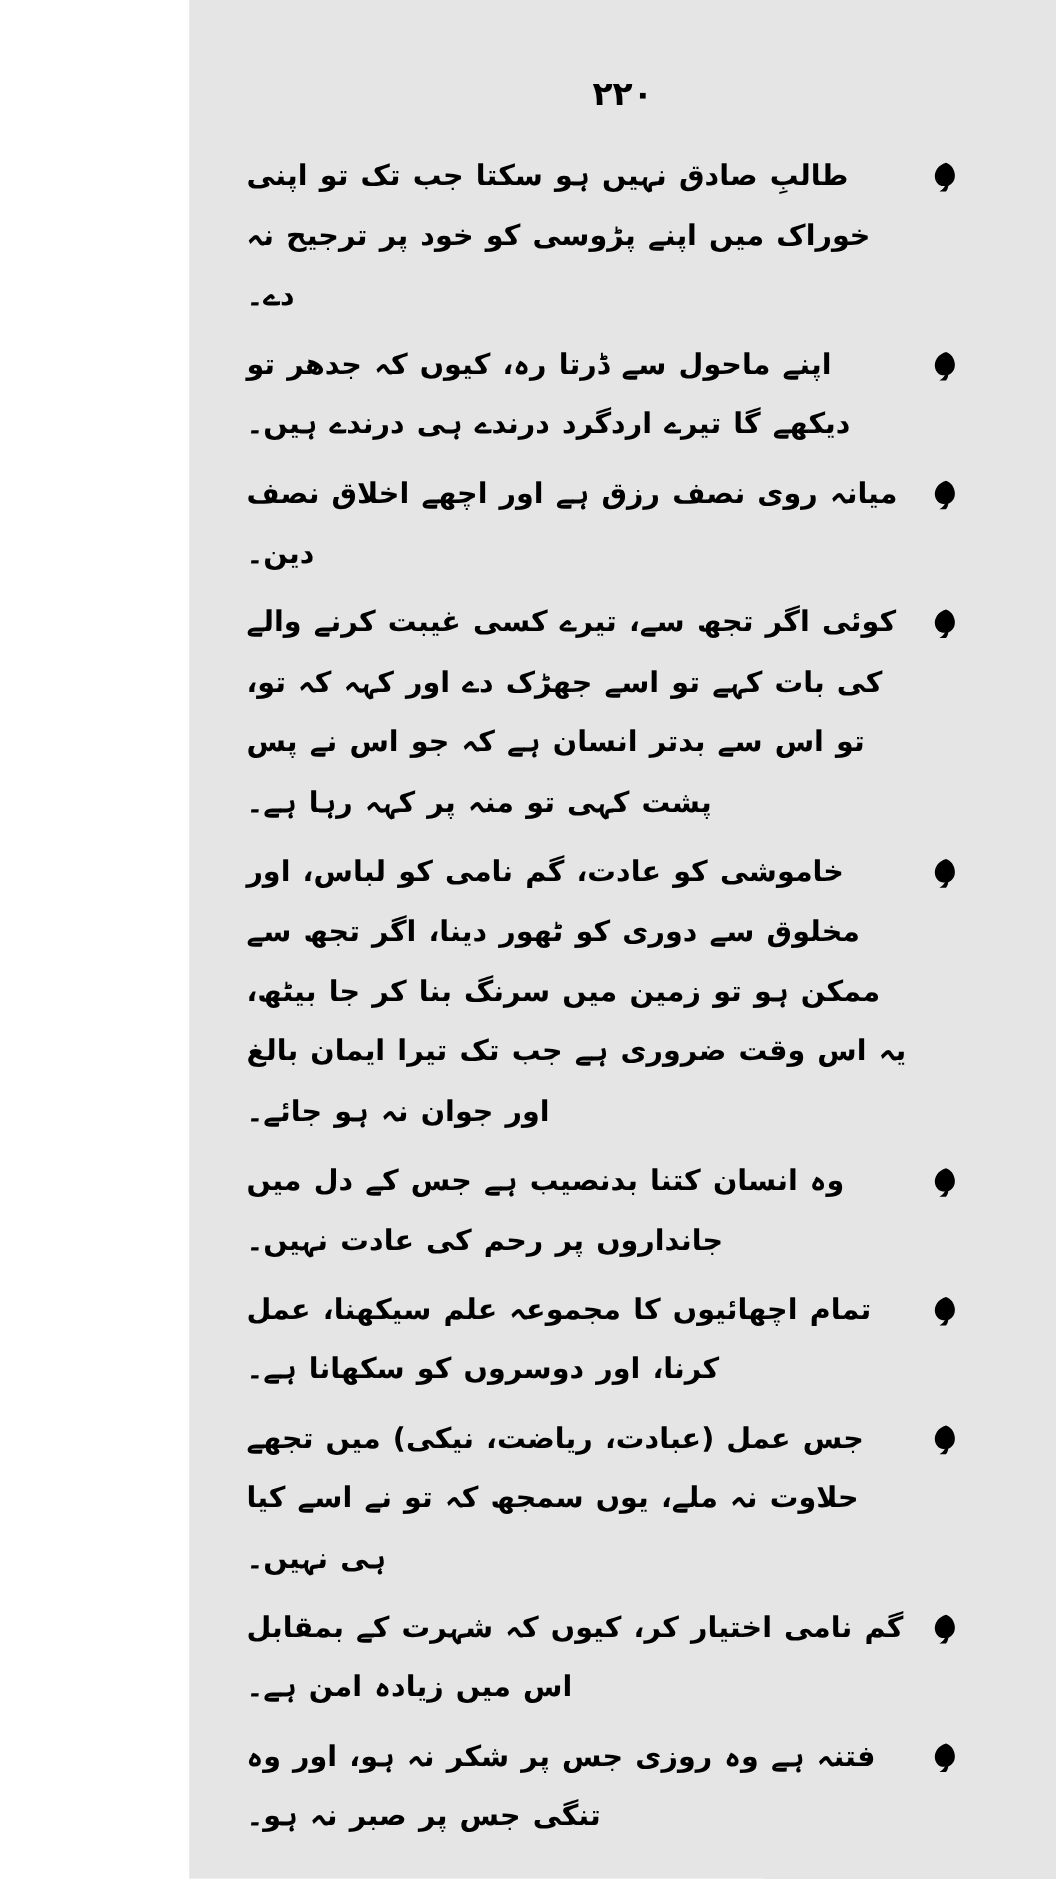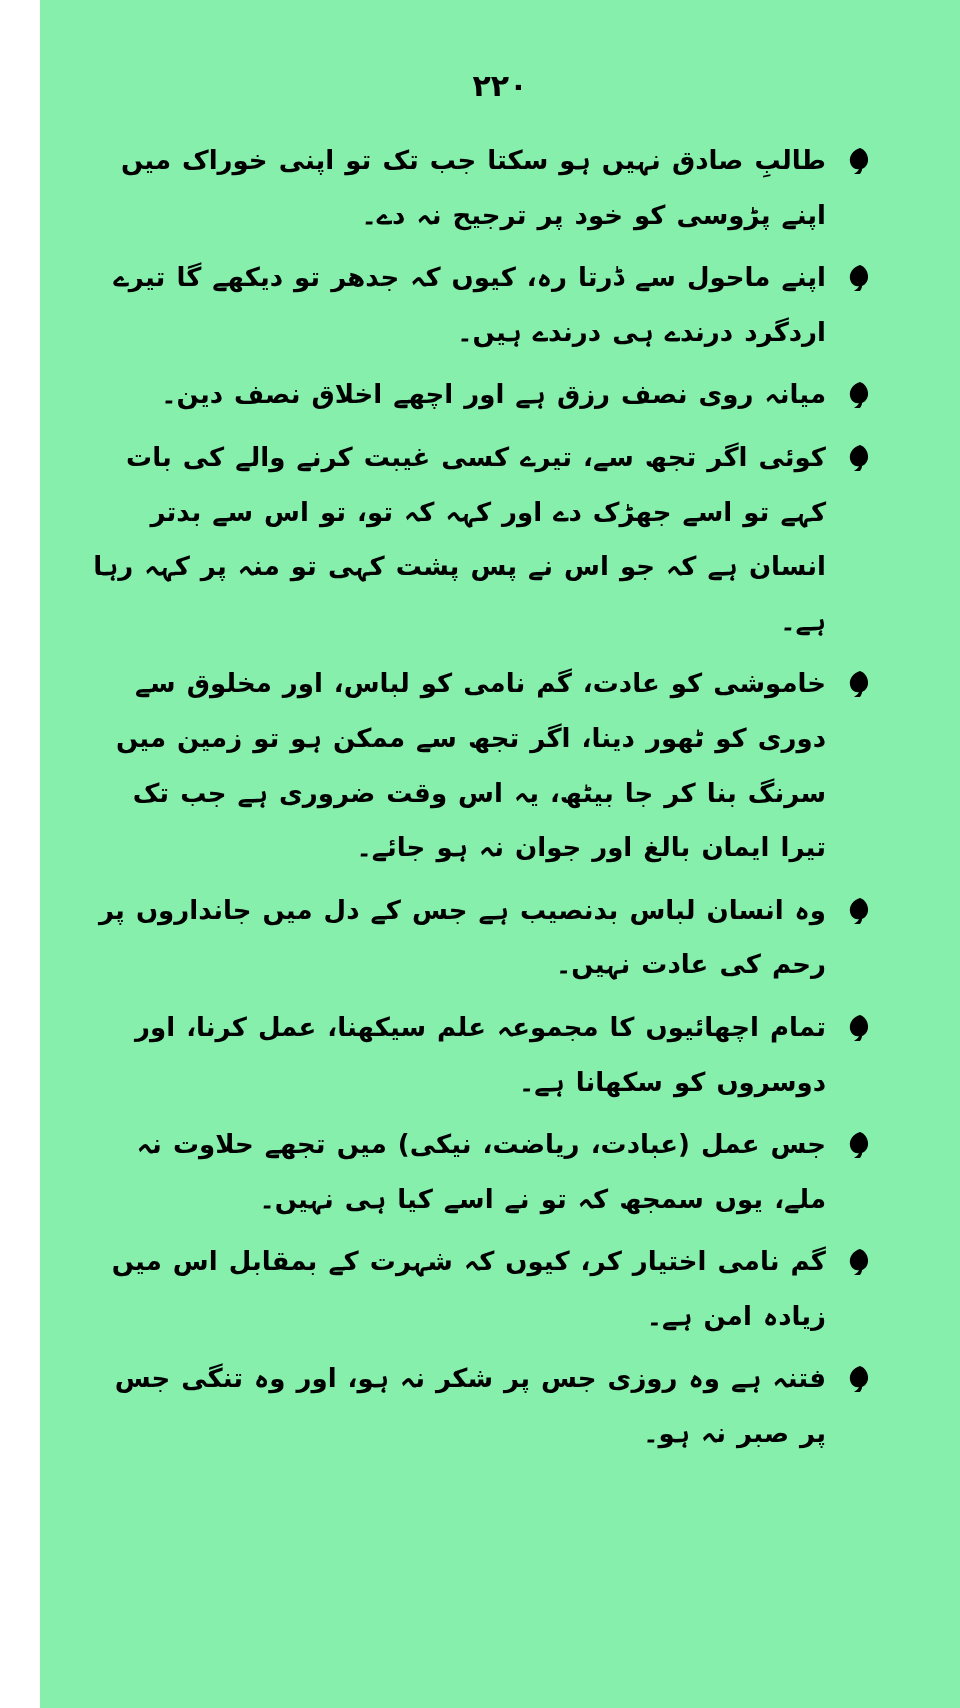--- a/index.html
+++ b/index.html
@@ -2,23 +2,23 @@
 <html lang="ur" dir="rtl"><head>
 <meta charset="utf-8">
 <style>
   html, body {
     margin: 0;
     padding: 0;
     background: #ffffff;
   }
   .page {
     position: relative;
-    width: 920px;
+    width: 788px;
     height: 1708px;
-    background: #86efac;
+    background: #e5e5e5;
     overflow: hidden;
     font-family: "DejaVu Sans", sans-serif;
     color: #000000;
     direction: rtl;
   }
   .page-number {
     text-align: center;
     font-size: 30px;
     font-weight: bold;
     padding-top: 68px;
@@ -39,21 +39,21 @@
     width: 26px;
     margin-top: 14px;
     display: flex;
     justify-content: center;
   }
   .item-text {
     flex: 1 1 auto;
     font-size: 26px;
     font-weight: bold;
     line-height: 2.1;
-    text-align: right;
+    text-align: left;
     word-spacing: 2px;
   }
 </style>
 </head>
 <body>
 
 <div class="page">
 
   <div class="page-number">۲۲۰</div>
 
@@ -103,21 +103,21 @@
       </span>
       <span class="item-text">خاموشی کو عادت، گم نامی کو لباس، اور مخلوق سے دوری کو ٹھور دینا، اگر تجھ سے ممکن ہو تو زمین میں سرنگ بنا کر جا بیٹھ، یہ اس وقت ضروری ہے جب تک تیرا ایمان بالغ اور جوان نہ ہو جائے۔</span>
     </div>
 
     <div class="item">
       <span class="bullet">
         <svg width="24" height="28" viewBox="0 0 24 28">
             <path fill="#000" d="M13 1 C6 3 2 9 3 15 C4 20 8 23 12 22 C11 24 9.5 25.5 7 27 L13 27 C14.5 25 15 23.5 15 22 C19 20.5 21.5 16.5 21 11.5 C20.5 6.5 17.5 2.5 13 1 Z M12 5 C9 7 7.5 10 8 13 C8.4 15.4 10 17 12 17.3 C14 17.6 16 16 16.5 13.5 C17.2 10 15.5 6.8 12 5 Z"></path>
           </svg>
       </span>
-      <span class="item-text">وہ انسان لباس بدنصیب ہے جس کے دل میں جانداروں پر رحم کی عادت نہیں۔</span>
+      <span class="item-text">وہ انسان کتنا بدنصیب ہے جس کے دل میں جانداروں پر رحم کی عادت نہیں۔</span>
     </div>
 
 
     <div class="item">
       <span class="bullet">
         <svg width="24" height="28" viewBox="0 0 24 28">
             <path fill="#000" d="M13 1 C6 3 2 9 3 15 C4 20 8 23 12 22 C11 24 9.5 25.5 7 27 L13 27 C14.5 25 15 23.5 15 22 C19 20.5 21.5 16.5 21 11.5 C20.5 6.5 17.5 2.5 13 1 Z M12 5 C9 7 7.5 10 8 13 C8.4 15.4 10 17 12 17.3 C14 17.6 16 16 16.5 13.5 C17.2 10 15.5 6.8 12 5 Z"></path>
           </svg>
       </span>
       <span class="item-text">تمام اچھائیوں کا مجموعہ علم سیکھنا، عمل کرنا، اور دوسروں کو سکھانا ہے۔</span>

